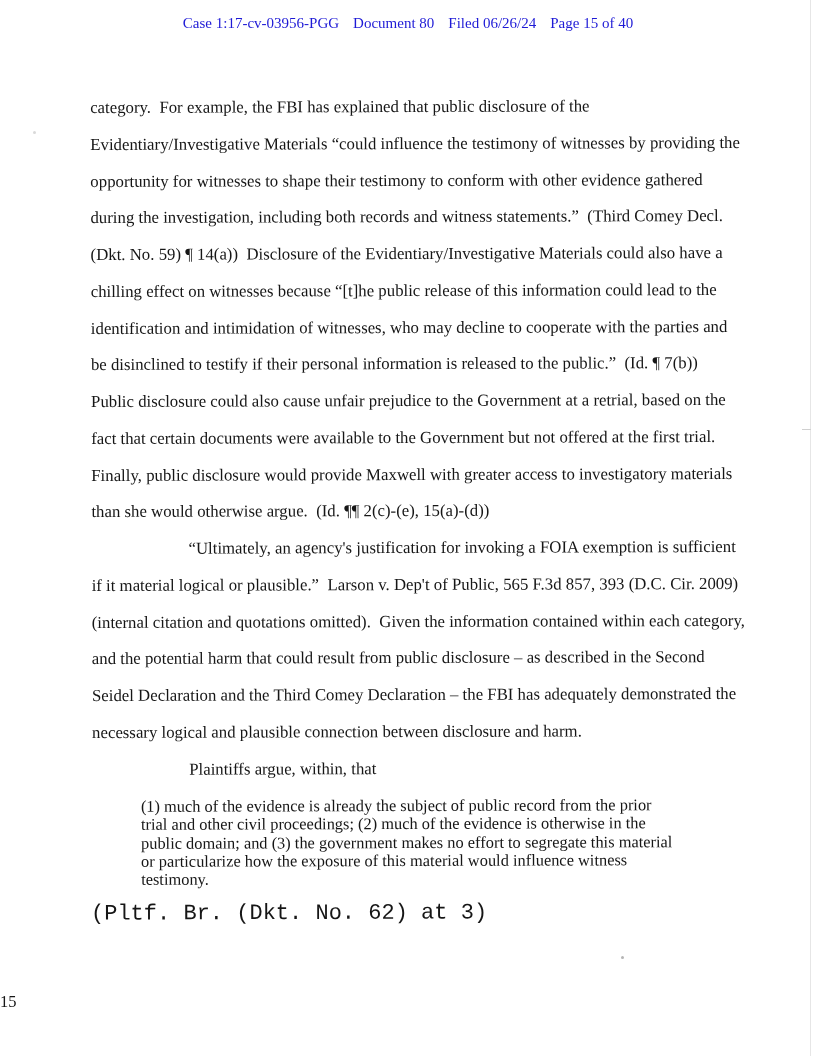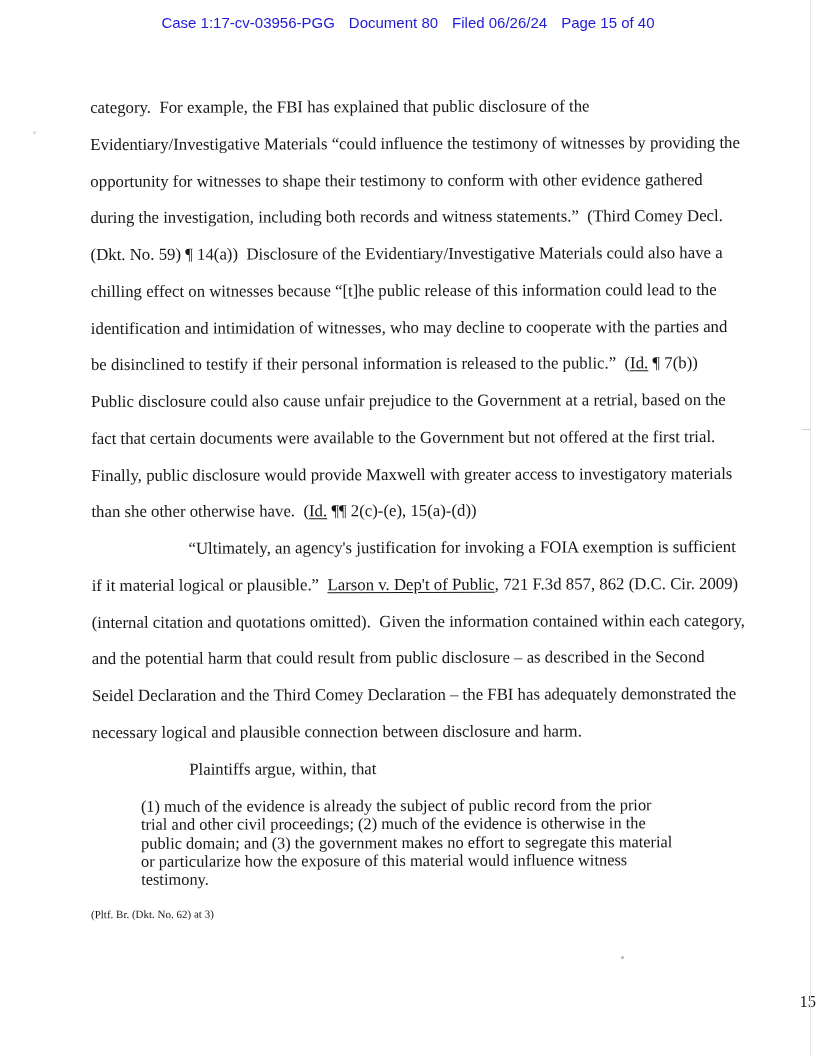--- a/index.html
+++ b/index.html
@@ -19,65 +19,67 @@
     width: 100%;
     text-align: center;
     font-family: "Liberation Sans", "DejaVu Sans", sans-serif;
     font-size: 15px;
     color: #1e1ad6;
   }
   .header-stamp .seg-row {
     display: inline-flex;
     gap: 14px;
     white-space: pre;
+    font-family: Liberation Serif, serif;
   }
   .doc-body {
     position: absolute;
     left: 91px;
     top: 90px;
     width: 640px;
     transform: rotate(-0.18deg);
     transform-origin: 0 300px;
   }
   .line {
     height: 36.75px;
     line-height: 36.75px;
     font-size: 16.8px;
     white-space: pre;
   }
   .line.indent { padding-left: 97px; }
-  .u { text-decoration: underline; text-underline-offset: 2px; }
+  .u { text-underline-offset: 2px; }
   .blockquote {
     position: absolute;
     left: 141px;
     top: 797px;
     width: 530px;
     transform: rotate(-0.18deg);
   }
   .bq-line {
     height: 18.35px;
     line-height: 18.35px;
     font-size: 16.4px;
     white-space: pre;
   }
   .citation-line {
     position: absolute;
     left: 91px;
     top: 904px;
-    font-size: 11px;
+    font-size: 22px;
     line-height: 20px;
     white-space: pre;
     transform: rotate(-0.18deg);
+    font-family: Liberation Mono, monospace;
   }
   .page-number {
     position: absolute;
     top: 992px;
     left: 0;
     width: 100%;
-    text-align: right;
+    text-align: left;
     font-size: 16.5px;
   }
   .scan-edge-line {
     position: absolute;
     top: 0;
     right: 5px;
     width: 1px;
     height: 1056px;
     background: #e6e6e6;
   }
@@ -112,23 +114,23 @@
       <div class="line"><span>Evidentiary/Investigative Materials “could influence the testimony of witnesses by providing the</span></div>
       <div class="line"><span>opportunity for witnesses to shape their testimony to conform with other evidence gathered</span></div>
       <div class="line"><span>during the investigation, including both records and witness statements.”  (Third Comey Decl.</span></div>
       <div class="line"><span>(Dkt. No. 59) ¶ 14(a))  Disclosure of the Evidentiary/Investigative Materials could also have a</span></div>
       <div class="line"><span>chilling effect on witnesses because “[t]he public release of this information could lead to the</span></div>
       <div class="line"><span>identification and intimidation of witnesses, who may decline to cooperate with the parties and</span></div>
       <div class="line"><span>be disinclined to testify if their personal information is released to the public.”  (</span><span class="u">Id.</span><span> ¶ 7(b))</span></div>
       <div class="line"><span>Public disclosure could also cause unfair prejudice to the Government at a retrial, based on the</span></div>
       <div class="line"><span>fact that certain documents were available to the Government but not offered at the first trial.</span></div>
       <div class="line"><span>Finally, public disclosure would provide Maxwell with greater access to investigatory materials</span></div>
-      <div class="line"><span>than she other otherwise have.  (</span><span class="u">Id.</span><span> ¶¶ 2(c)-(e), 15(a)-(d))</span></div>
+      <div class="line"><span>than she would otherwise argue.  (</span><span class="u">Id.</span><span> ¶¶ 2(c)-(e), 15(a)-(d))</span></div>
       <div class="line indent"><span>“Ultimately, an agency's justification for invoking a FOIA exemption is sufficient</span></div>
-      <div class="line"><span>if it material logical or plausible.”  </span><span class="u">Larson v. Dep't of Public</span><span>, 721 F.3d 857, 862 (D.C. Cir. 2009)</span></div>
+      <div class="line"><span>if it material logical or plausible.”  </span><span class="u">Larson v. Dep't of Public</span><span>, 565 F.3d 857, 393 (D.C. Cir. 2009)</span></div>
       <div class="line"><span>(internal citation and quotations omitted).  Given the information contained within each category,</span></div>
       <div class="line"><span>and the potential harm that could result from public disclosure – as described in the Second</span></div>
       <div class="line"><span>Seidel Declaration and the Third Comey Declaration – the FBI has adequately demonstrated the</span></div>
       <div class="line"><span>necessary logical and plausible connection between disclosure and harm.</span></div>
       <div class="line indent"><span>Plaintiffs argue, within, that</span></div>
     </div>
 
   <div class="blockquote">
       <div class="bq-line">(1) much of the evidence is already the subject of public record from the prior</div>
       <div class="bq-line">trial and other civil proceedings; (2) much of the evidence is otherwise in the</div>

